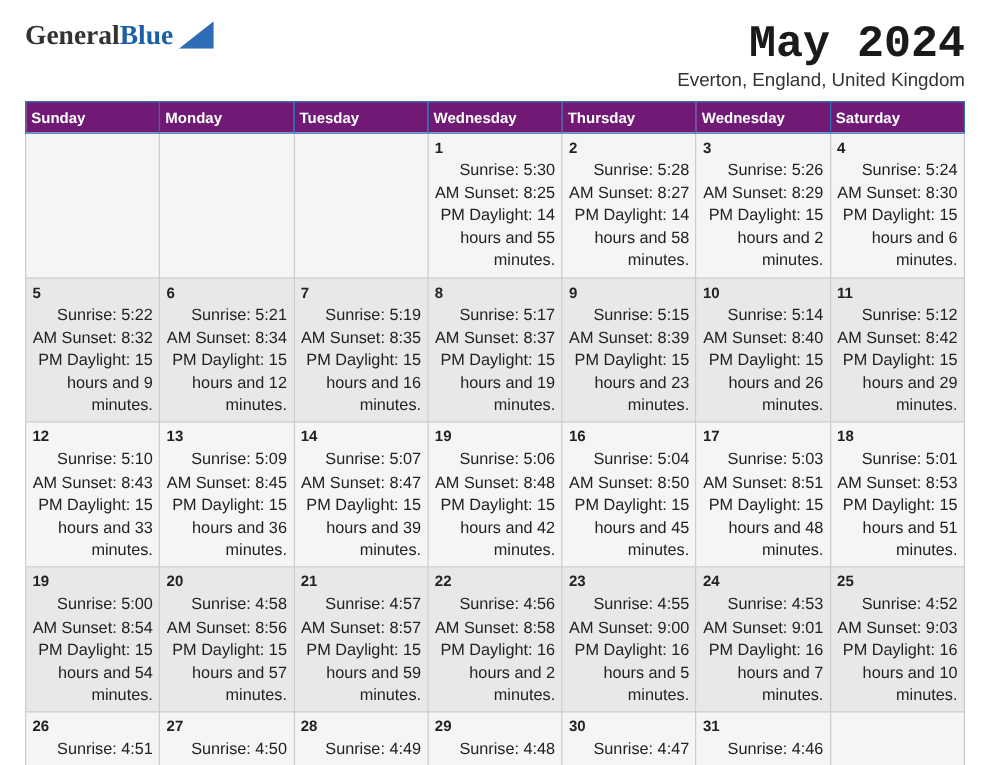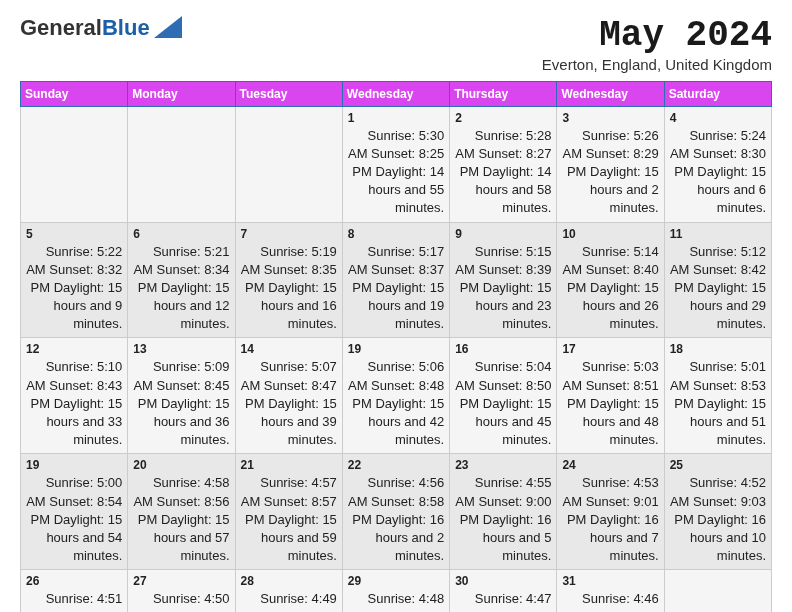--- a/index.html
+++ b/index.html
@@ -11,20 +11,22 @@
       padding: 16px 20px;
     }
     .header {
       display: flex;
       justify-content: space-between;
       align-items: flex-start;
       margin-bottom: 8px;
     }
     .logo {
       display: flex;
+      align-items: center;
+      font-family: Liberation Serif, serif;
     }
     .logo-text {
       font-size: 22px;
       font-weight: bold;
       line-height: 1.1;
     }
     .logo-general { color: #333; }
     .logo-blue { color: #1a5fa8; }
     .logo-icon {
       width: 28px;
@@ -44,21 +46,21 @@
     .location {
       font-size: 15px;
       color: #333;
     }
     table {
       width: 100%;
       border-collapse: collapse;
       table-layout: fixed;
     }
     thead tr th {
-      background-color: #d946ef;
+      background-color: #701a75;
       color: #fff;
       font-size: 12px;
       font-weight: bold;
       padding: 5px 4px;
       text-align: left;
       border: 1px solid #2e6db4;
     }
     tbody tr td {
       vertical-align: top;
       border: 1px solid #ccc;

